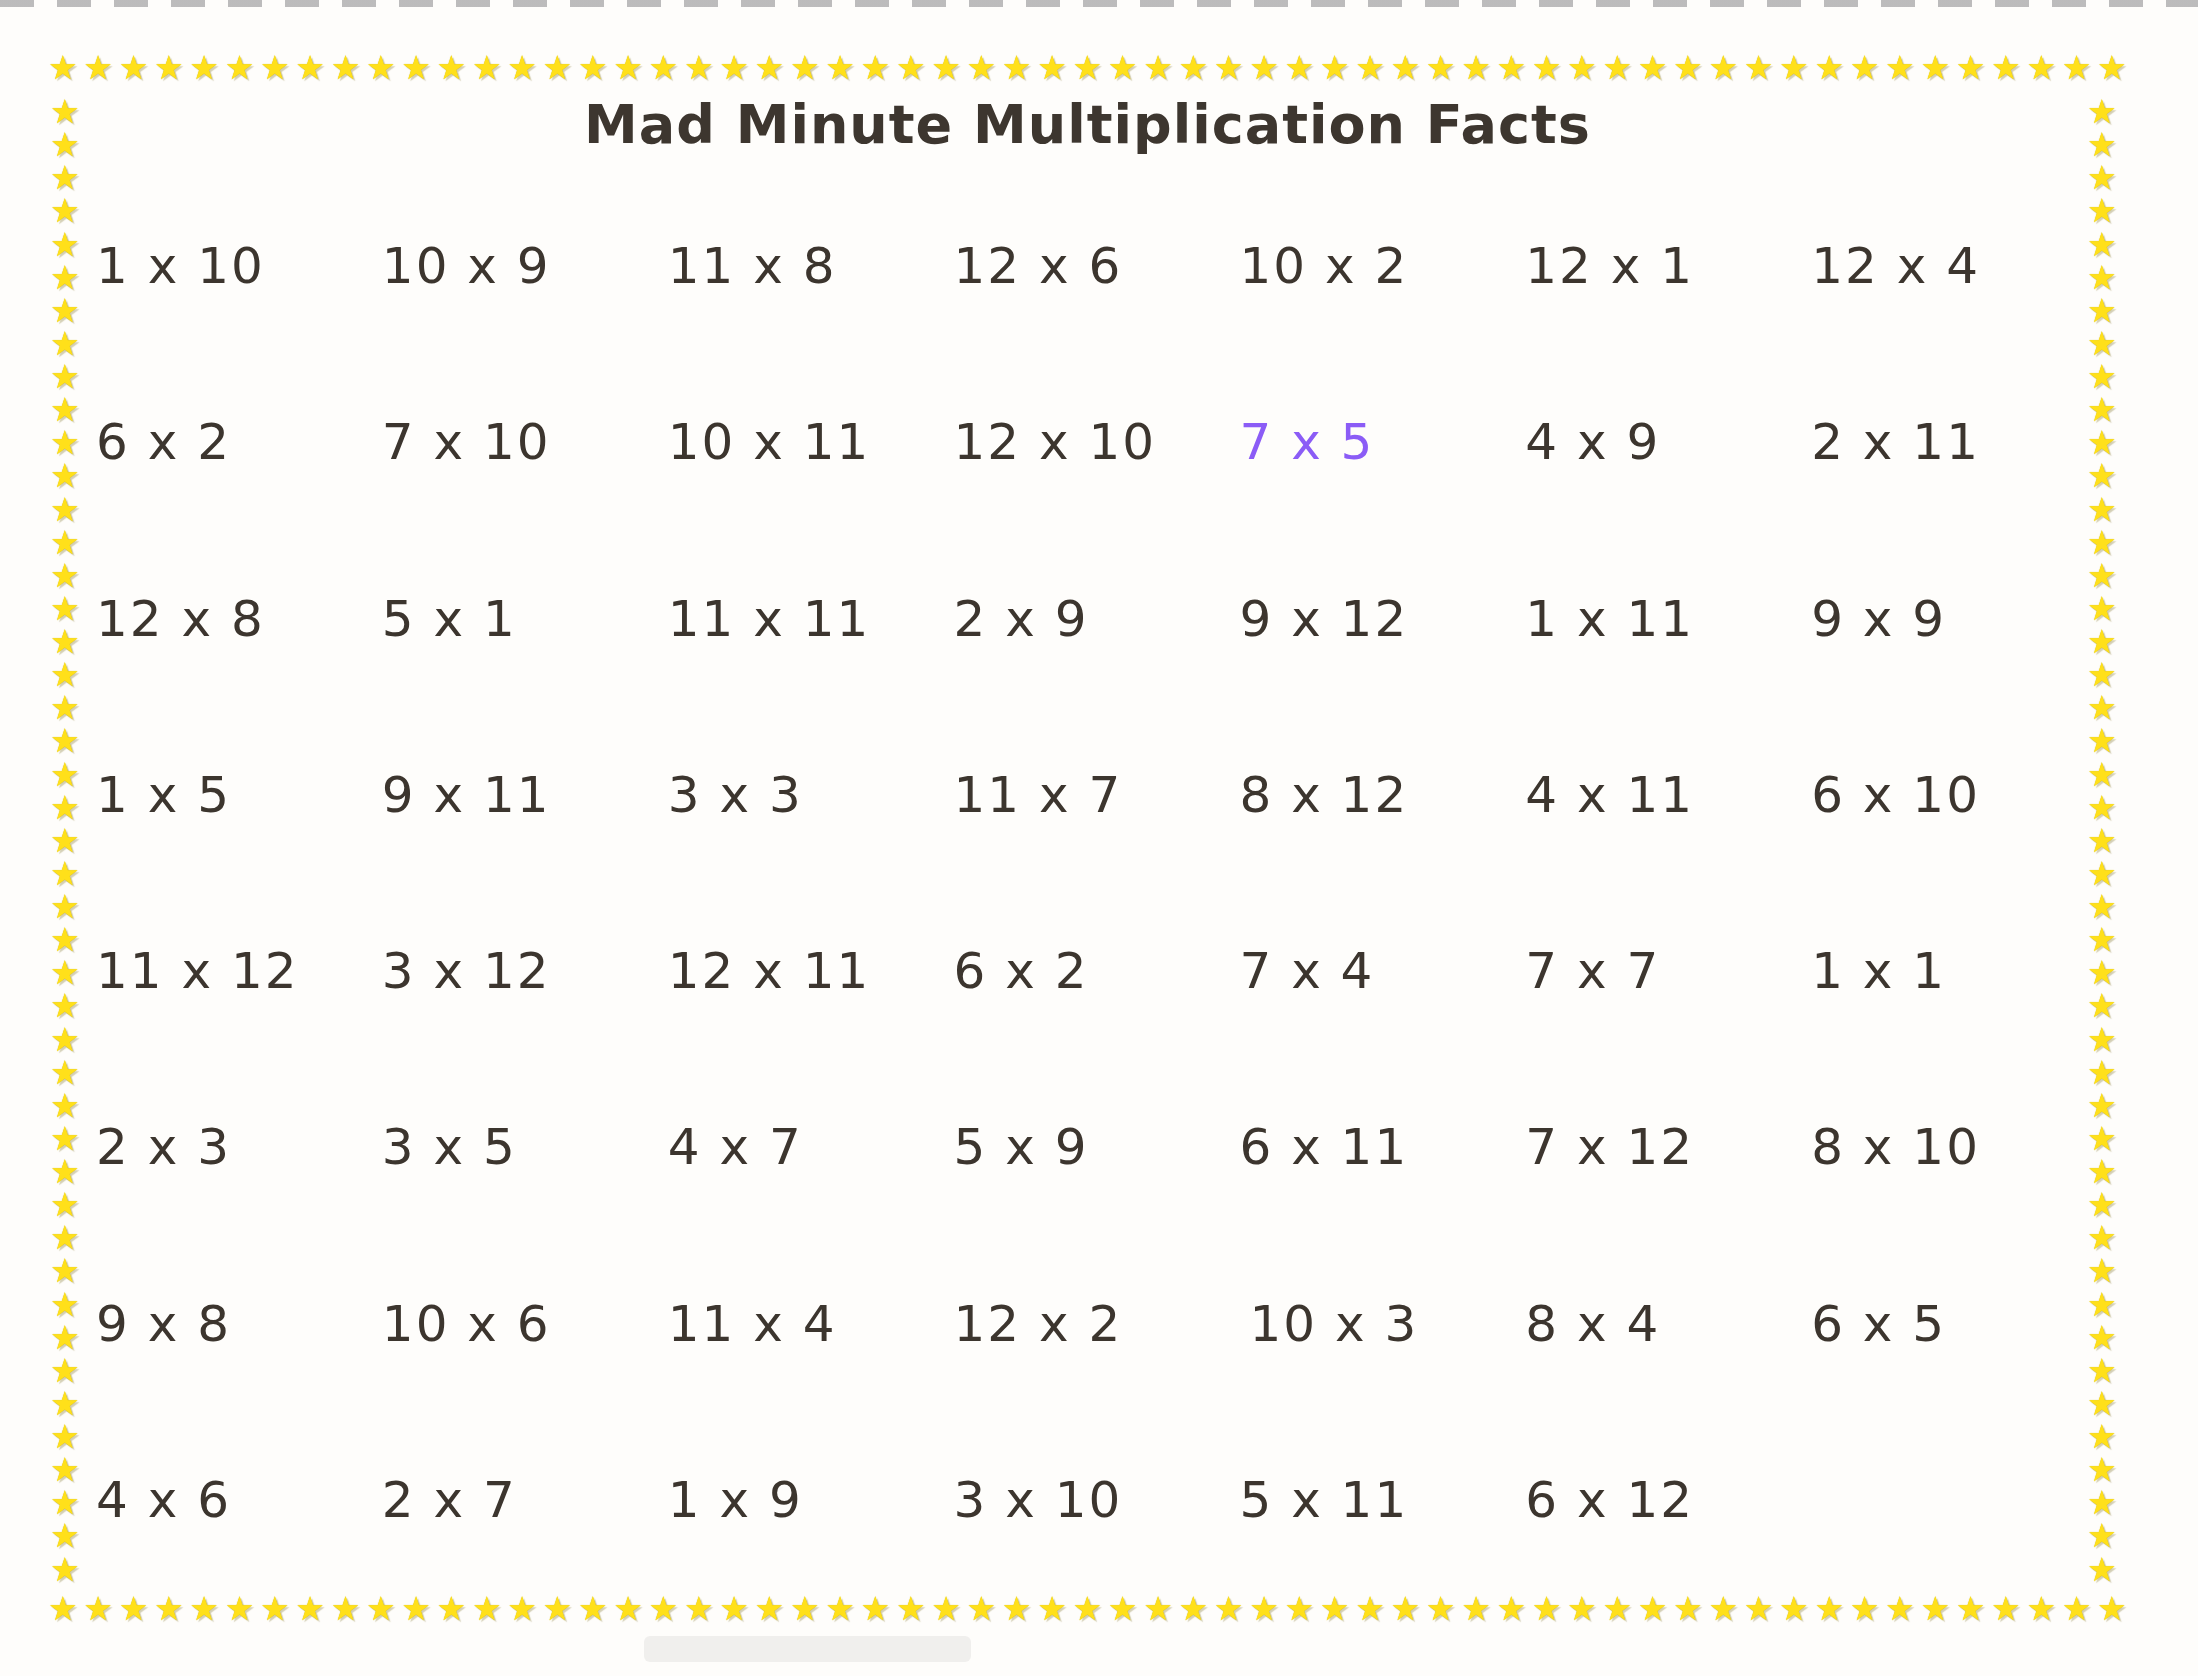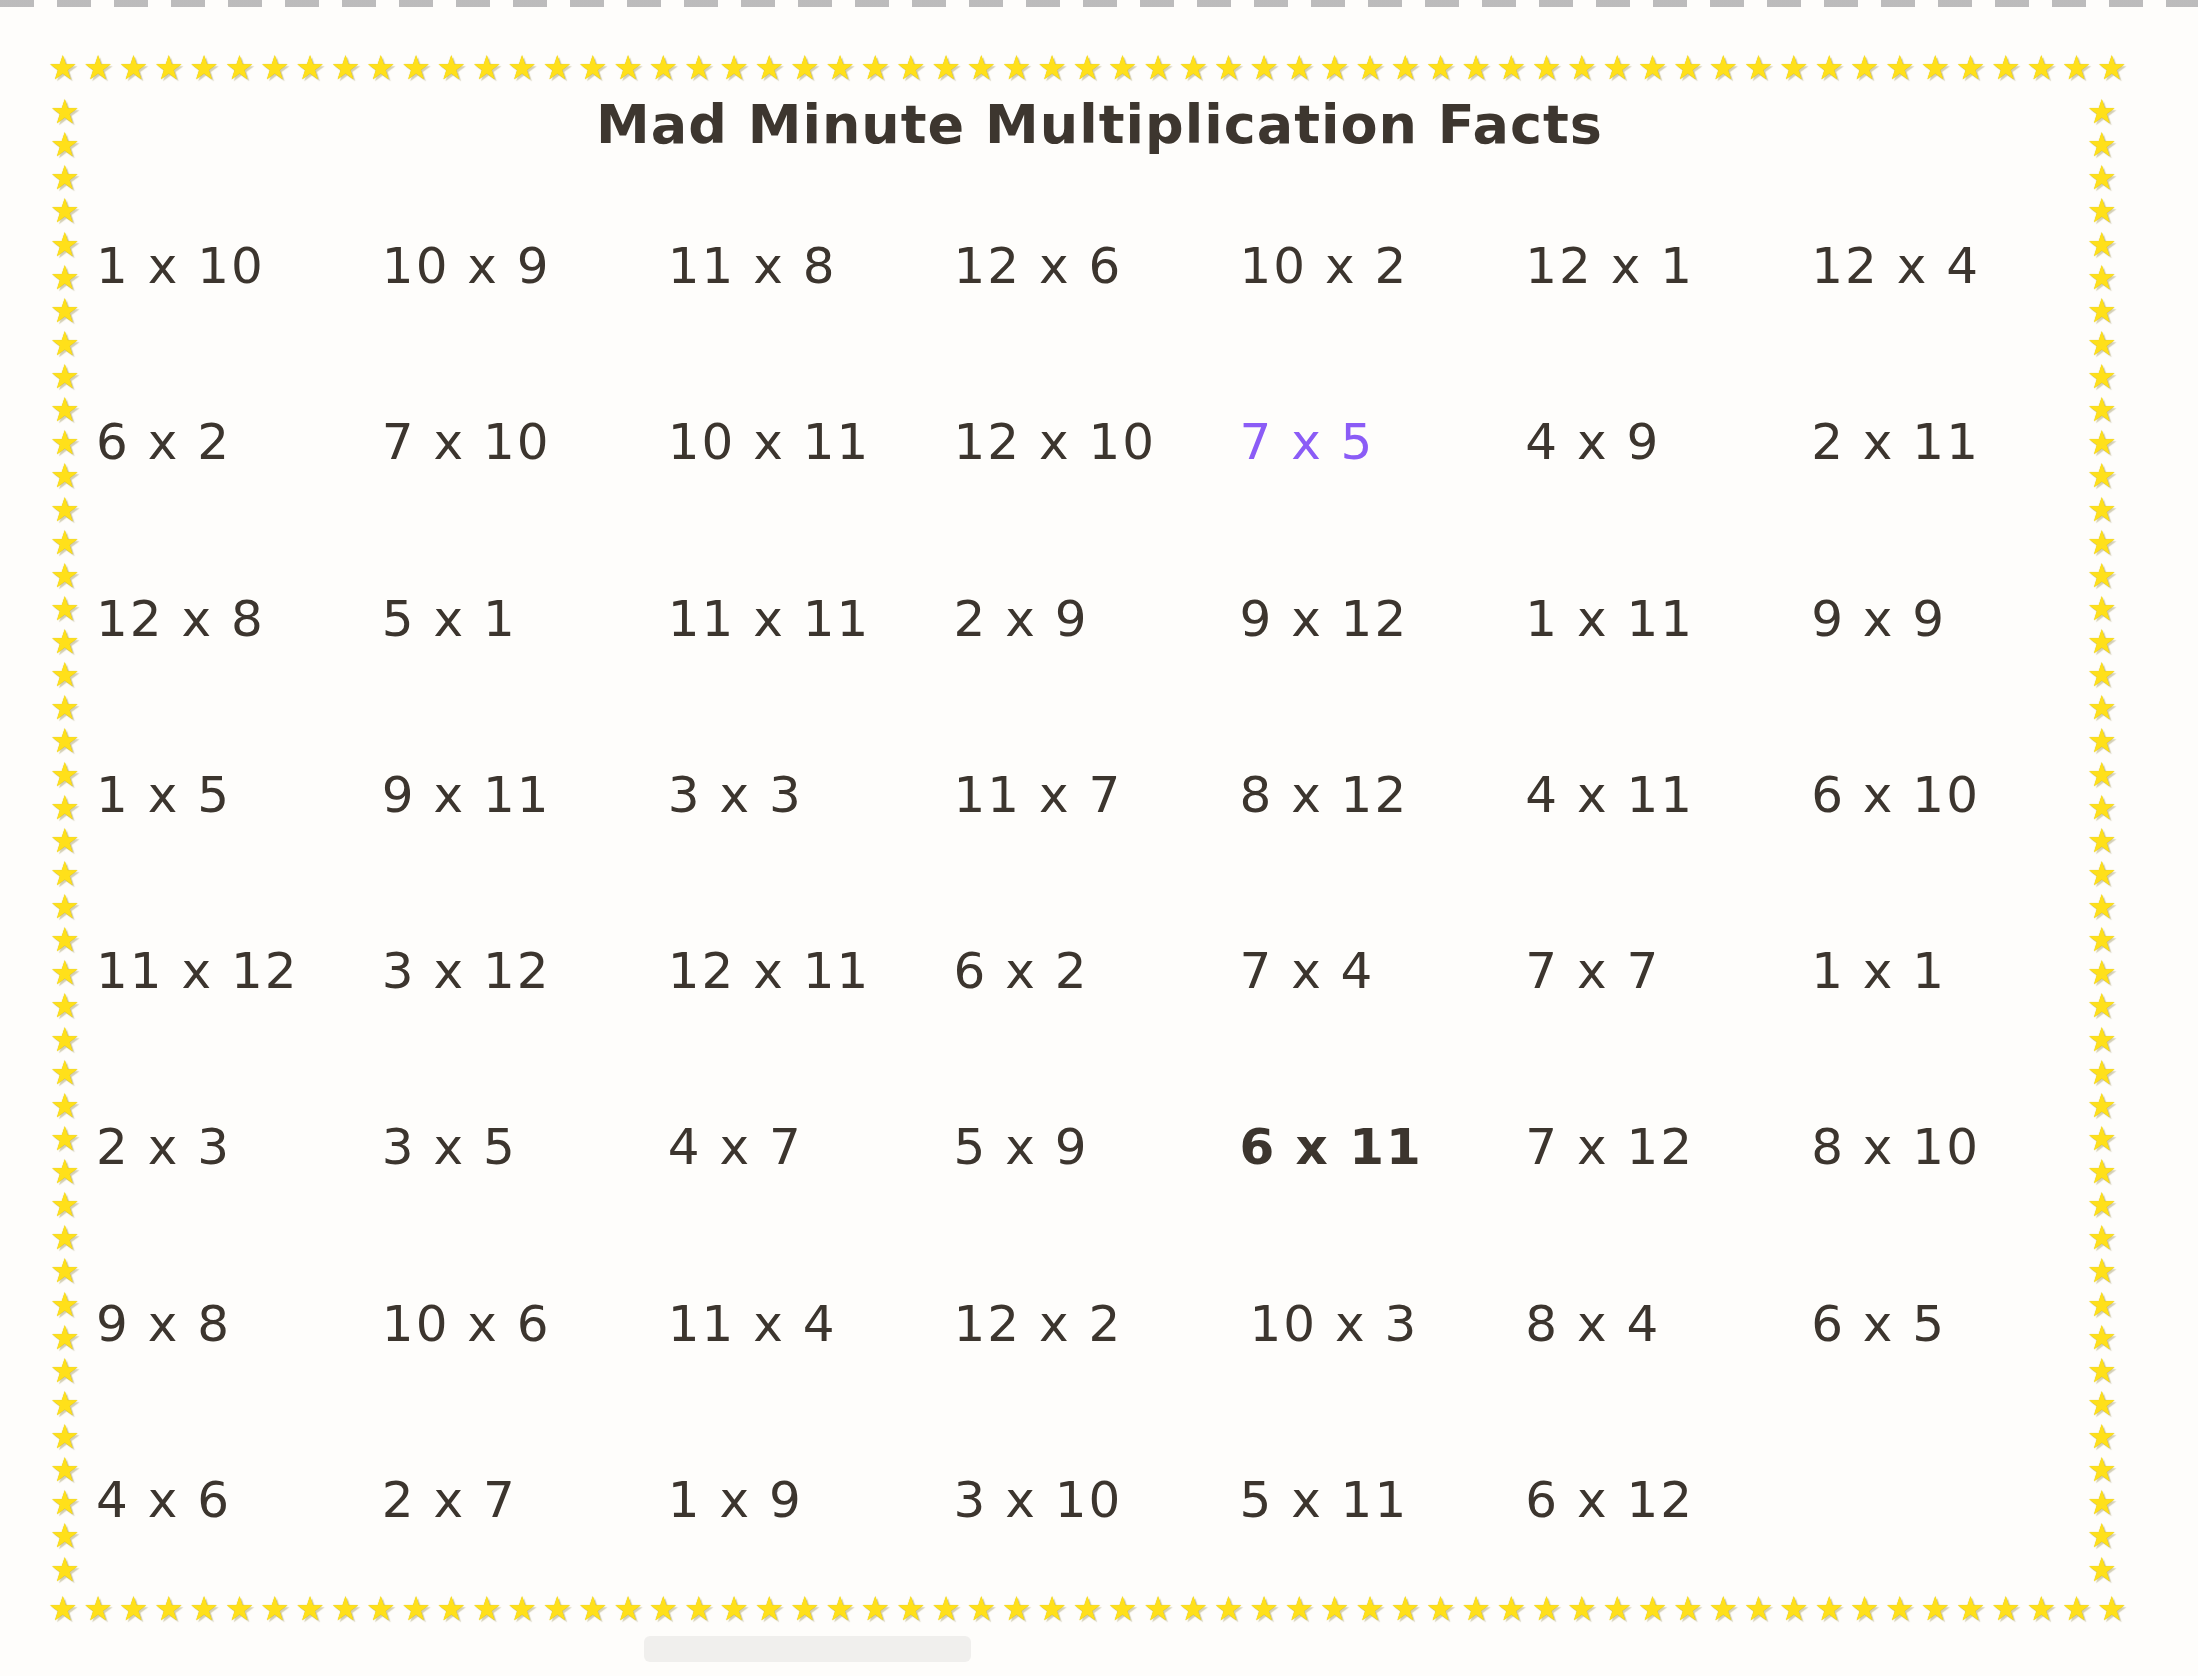--- a/index.html
+++ b/index.html
@@ -55,21 +55,21 @@
   .star {
     font-size: 33px;
     line-height: 1;
     color: #ffe01a;
     text-shadow: 2px 2px 1px rgba(150,140,80,.40), 0 0 1px #c9b400;
     user-select: none;
   }
 
   .title {
     position: absolute;
-    left: 12px; top: 42px;
+    left: 0; top: 42px;
     width: 100%;
     margin: 0;
     text-align: center;
     font-size: 54px;
     font-weight: bold;
     letter-spacing: 1px;
     color: #3d362f;
   }
 
   .problems-grid {
@@ -349,21 +349,21 @@
       <div class="problem-cell" style="color: rgb(60, 53, 46);">3 x 12</div>
       <div class="problem-cell" style="color: rgb(60, 53, 46);">12 x 11</div>
       <div class="problem-cell" style="color: rgb(60, 53, 46);">6 x 2</div>
       <div class="problem-cell" style="color: rgb(60, 53, 46);">7 x 4</div>
       <div class="problem-cell" style="color: rgb(60, 53, 46);">7 x 7</div>
       <div class="problem-cell" style="color: rgb(60, 53, 46);">1 x 1</div>
       <div class="problem-cell" style="color: rgb(60, 53, 46);">2 x 3</div>
       <div class="problem-cell" style="color: rgb(60, 53, 46);">3 x 5</div>
       <div class="problem-cell" style="color: rgb(60, 53, 46);">4 x 7</div>
       <div class="problem-cell" style="color: rgb(60, 53, 46);">5 x 9</div>
-      <div class="problem-cell" style="color: rgb(60, 53, 46); font-weight: bold;">6 x 11</div>
+      <div class="problem-cell" style="color: rgb(60, 53, 46);">6 x 11</div>
       <div class="problem-cell" style="color: rgb(60, 53, 46);">7 x 12</div>
       <div class="problem-cell" style="color: rgb(60, 53, 46);">8 x 10</div>
       <div class="problem-cell" style="color: rgb(60, 53, 46);">9 x 8</div>
       <div class="problem-cell" style="color: rgb(60, 53, 46);">10 x 6</div>
       <div class="problem-cell" style="color: rgb(60, 53, 46);">11 x 4</div>
       <div class="problem-cell" style="color: rgb(60, 53, 46);">12 x 2</div>
       <div class="problem-cell" style="color: rgb(60, 53, 46); margin-left: 10px;">10 x 3</div>
       <div class="problem-cell" style="color: rgb(60, 53, 46);">8 x 4</div>
       <div class="problem-cell" style="color: rgb(60, 53, 46);">6 x 5</div>
       <div class="problem-cell" style="color: rgb(60, 53, 46);">4 x 6</div>

